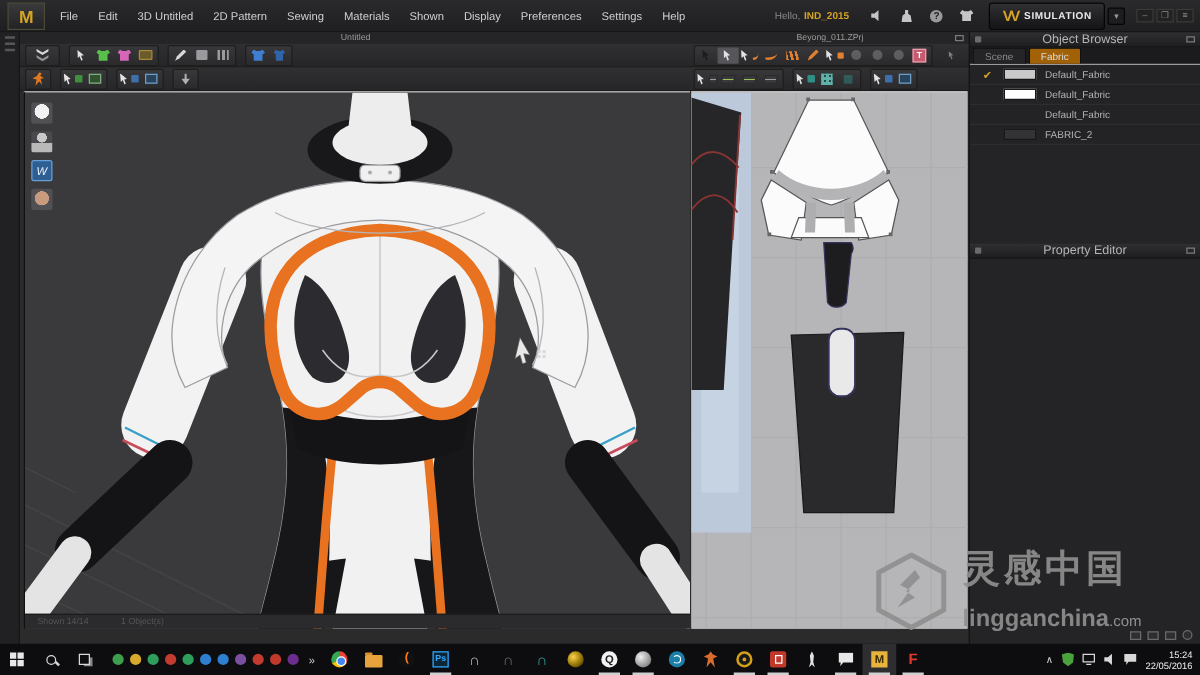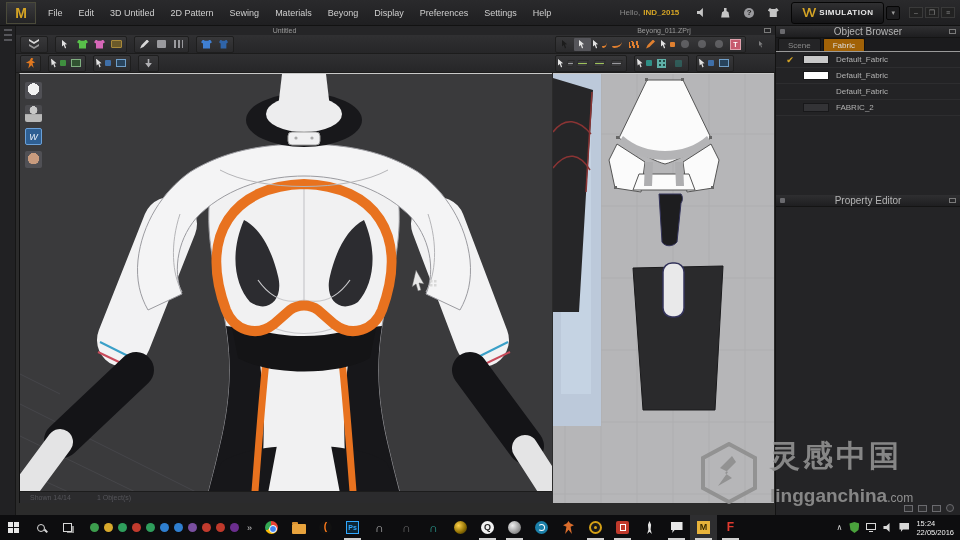--- a/index.html
+++ b/index.html
@@ -135,37 +135,37 @@
   .redsq i{width:6px;height:7px;border:1px solid #fff;}
   .rocketi{width:9px;height:13px;background:#e2e2e2;clip-path:polygon(50% 0,68% 28%,62% 66%,76% 100%,50% 82%,24% 100%,38% 66%,32% 28%);}
   .chati{width:12px;height:11px;background:#e8e8e8;clip-path:polygon(0 0,100% 0,100% 72%,34% 72%,14% 100%,17% 72%,0 72%);}
   .mgold{width:13px;height:13px;background:#e8b33a;color:#3a2b00;font-weight:bold;font-size:9px;line-height:13px;text-align:center;}
   .fred{color:#e03a2f;font-weight:bold;font-size:12px;line-height:11px;}
   .trayr{margin-left:auto;display:flex;align-items:center;gap:7px;padding-right:6px;}
   .chevup{color:#d8d8d8;font-size:8px;}
   .shieldi{width:10px;height:11px;background:#4aa23c;clip-path:polygon(50% 0,100% 14%,90% 72%,50% 100%,10% 72%,0 14%);}
   .neti{width:10px;height:7px;border:1px solid #d8d8d8;position:relative;margin-top:-2px;}
   .neti::after{content:"";position:absolute;left:2px;bottom:-3px;width:4px;height:1.5px;background:#d8d8d8;}
-  .clock{display:flex;flex-direction:column;align-items:flex-start;line-height:9px;}
+  .clock{display:flex;flex-direction:column;align-items:flex-end;line-height:9px;}
   .clock span{font-size:7.5px;color:#f0f0f0;}
 </style>
 </head>
 <body>
 
 <div class="screen">
 
   <div class="menubar">
     <div class="mlogo">M</div>
     <div class="mitem">File</div>
     <div class="mitem">Edit</div>
     <div class="mitem">3D Untitled</div>
     <div class="mitem">2D Pattern</div>
     <div class="mitem">Sewing</div>
     <div class="mitem">Materials</div>
-    <div class="mitem">Beyong</div>
+    <div class="mitem">Shown</div>
     <div class="mitem">Display</div>
     <div class="mitem">Preferences</div>
     <div class="mitem">Settings</div>
     <div class="mitem">Help</div>
     <div class="mspacer"></div>
     <span class="greet">Hello,</span>
     <span class="uname">IND_2015</span>
     <div class="micon">
         <span class="spk"></span>
       </div>

